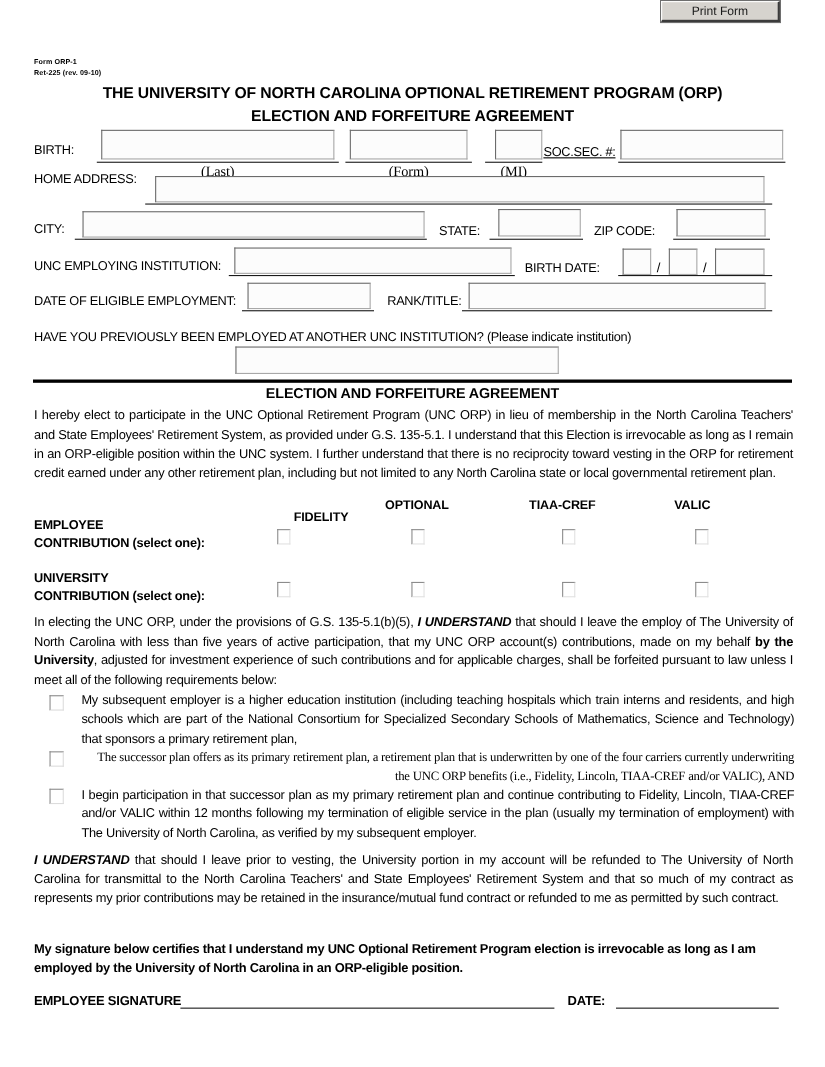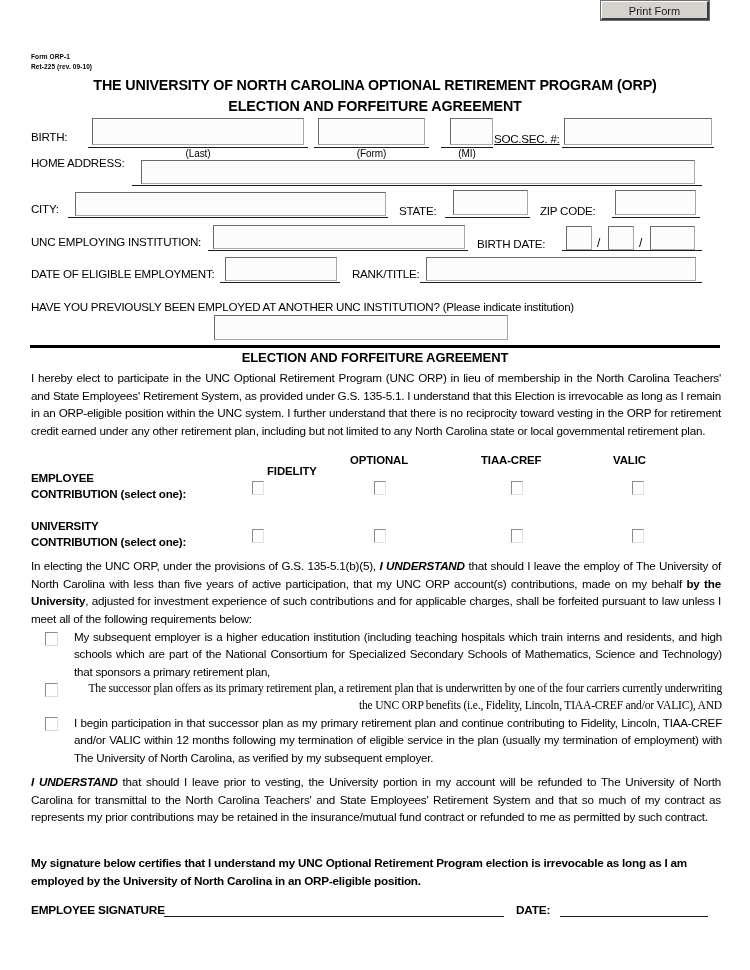--- a/index.html
+++ b/index.html
@@ -96,23 +96,24 @@
     box-sizing: border-box;
   }
   
   .rule {
     position: absolute;
     height: 0;
     border-top: 1.6px solid #1a1a1a;
   }
   .sub {
     position: absolute;
-    font-size: 10px;
+    font-size: 13px;
     text-align: center;
     letter-spacing: -0.1px;
+    font-family: Liberation Serif, serif;
   }
 
   
   .divider {
     position: absolute;
     left: 30px;
     width: 690px;
     height: 0;
     border-top: 3px solid #000000;
   }

